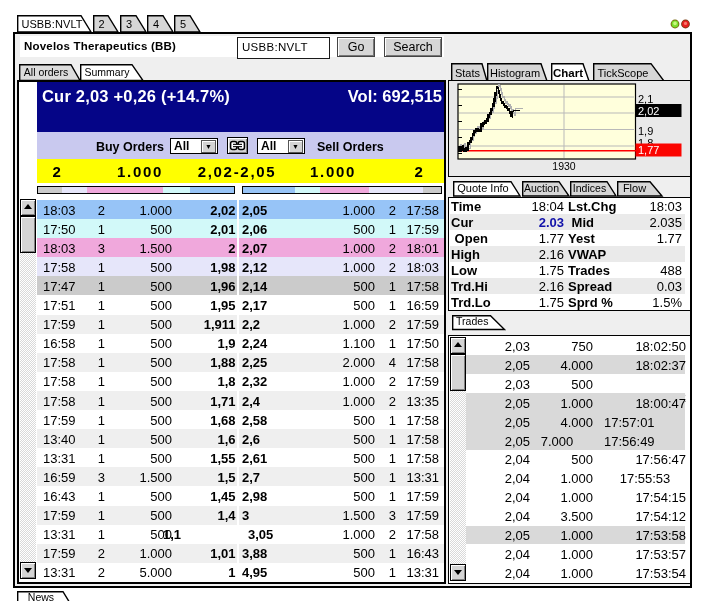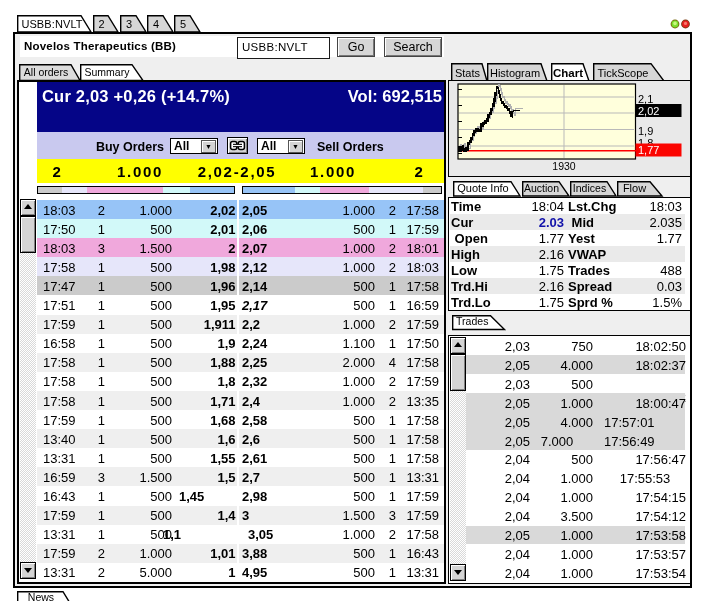--- a/index.html
+++ b/index.html
@@ -154,21 +154,21 @@
 <div class="r" style="left:242px;top:278.9px;font-weight:bold;">2,14</div>
 <div class="r" style="left:303px;top:278.9px;width:72px;text-align:right;">500</div>
 <div class="r" style="left:355px;top:278.9px;width:41px;text-align:right;">1</div>
 <div class="r" style="left:397px;top:278.9px;width:42px;text-align:right;">17:58</div>
 <div class="abs" style="left:36.5px;top:295.5px;width:200.5px;height:19.1px;background:#ffffff;"></div>
 <div class="abs" style="left:238.5px;top:295.5px;width:205px;height:19.1px;background:#ffffff;"></div>
 <div class="r" style="left:43px;top:298.0px;">17:51</div>
 <div class="r" style="left:63px;top:298.0px;width:42px;text-align:right;">1</div>
 <div class="r" style="left:100px;top:298.0px;width:72px;text-align:right;">500</div>
 <div class="r" style="left:163px;top:298.0px;width:72.5px;text-align:right;font-weight:bold;">1,95</div>
-<div class="r" style="left:242px;top:298.0px;font-weight:bold;font-style:italic;">2,17</div>
+<div class="r" style="left:242px;top:298.0px;font-weight:bold;">2,17</div>
 <div class="r" style="left:303px;top:298.0px;width:72px;text-align:right;">500</div>
 <div class="r" style="left:355px;top:298.0px;width:41px;text-align:right;">1</div>
 <div class="r" style="left:397px;top:298.0px;width:42px;text-align:right;">16:59</div>
 <div class="abs" style="left:36.5px;top:314.6px;width:200.5px;height:19.1px;background:#efefef;"></div>
 <div class="abs" style="left:238.5px;top:314.6px;width:205px;height:19.1px;background:#efefef;"></div>
 <div class="r" style="left:43px;top:317.1px;">17:59</div>
 <div class="r" style="left:63px;top:317.1px;width:42px;text-align:right;">1</div>
 <div class="r" style="left:100px;top:317.1px;width:72px;text-align:right;">500</div>
 <div class="r" style="left:163px;top:317.1px;width:72.5px;text-align:right;font-weight:bold;">1,911</div>
 <div class="r" style="left:242px;top:317.1px;font-weight:bold;">2,2</div>
@@ -253,21 +253,21 @@
 <div class="r" style="left:163px;top:469.9px;width:72.5px;text-align:right;font-weight:bold;">1,5</div>
 <div class="r" style="left:242px;top:469.9px;font-weight:bold;">2,7</div>
 <div class="r" style="left:303px;top:469.9px;width:72px;text-align:right;">500</div>
 <div class="r" style="left:355px;top:469.9px;width:41px;text-align:right;">1</div>
 <div class="r" style="left:397px;top:469.9px;width:42px;text-align:right;">13:31</div>
 <div class="abs" style="left:36.5px;top:486.5px;width:200.5px;height:19.1px;background:#ffffff;"></div>
 <div class="abs" style="left:238.5px;top:486.5px;width:205px;height:19.1px;background:#ffffff;"></div>
 <div class="r" style="left:43px;top:489.0px;">16:43</div>
 <div class="r" style="left:63px;top:489.0px;width:42px;text-align:right;">1</div>
 <div class="r" style="left:100px;top:489.0px;width:72px;text-align:right;">500</div>
-<div class="r" style="left:163px;top:489.0px;width:72.5px;font-weight:bold;padding-left:16px;">1,45</div>
+<div class="r" style="left:163px;top:489.0px;width:72.5px;text-align:right;font-weight:bold;">1,45</div>
 <div class="r" style="left:242px;top:489.0px;font-weight:bold;">2,98</div>
 <div class="r" style="left:303px;top:489.0px;width:72px;text-align:right;">500</div>
 <div class="r" style="left:355px;top:489.0px;width:41px;text-align:right;">1</div>
 <div class="r" style="left:397px;top:489.0px;width:42px;text-align:right;">17:59</div>
 <div class="abs" style="left:36.5px;top:505.6px;width:200.5px;height:19.1px;background:#efefef;"></div>
 <div class="abs" style="left:238.5px;top:505.6px;width:205px;height:19.1px;background:#efefef;"></div>
 <div class="r" style="left:43px;top:508.1px;">17:59</div>
 <div class="r" style="left:63px;top:508.1px;width:42px;text-align:right;">1</div>
 <div class="r" style="left:100px;top:508.1px;width:72px;text-align:right;">500</div>
 <div class="r" style="left:163px;top:508.1px;width:72.5px;text-align:right;font-weight:bold;">1,4</div>

